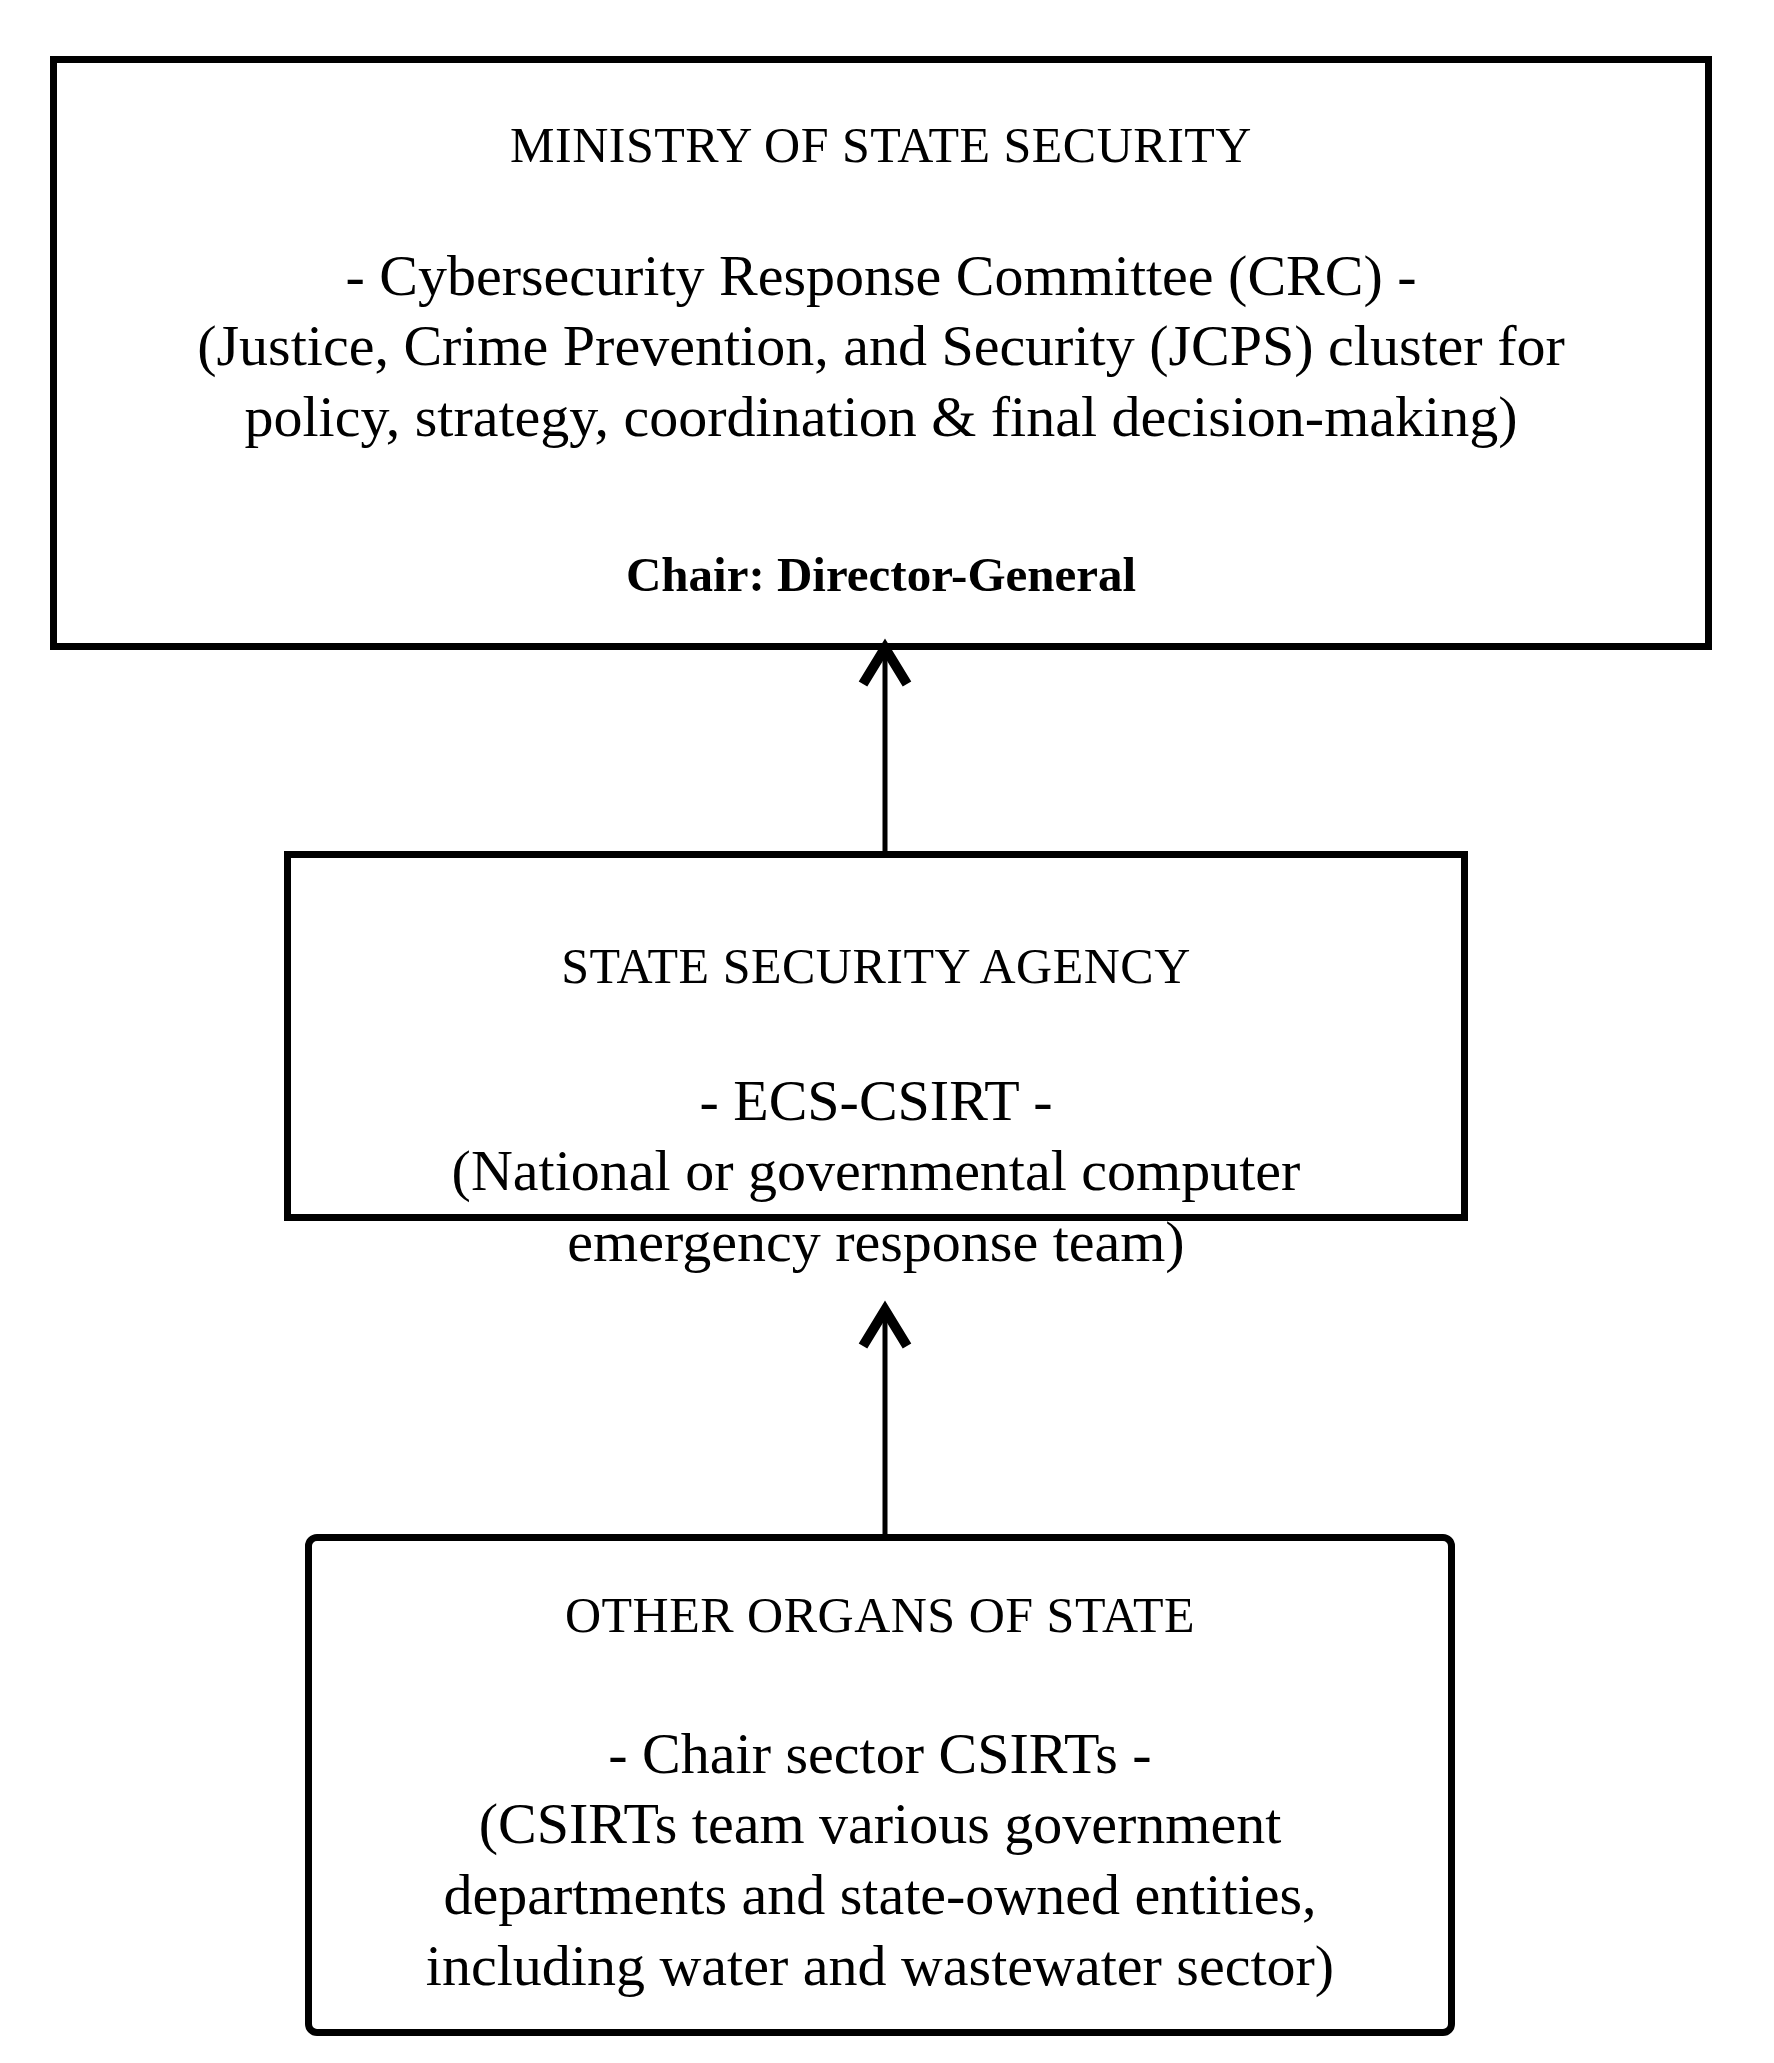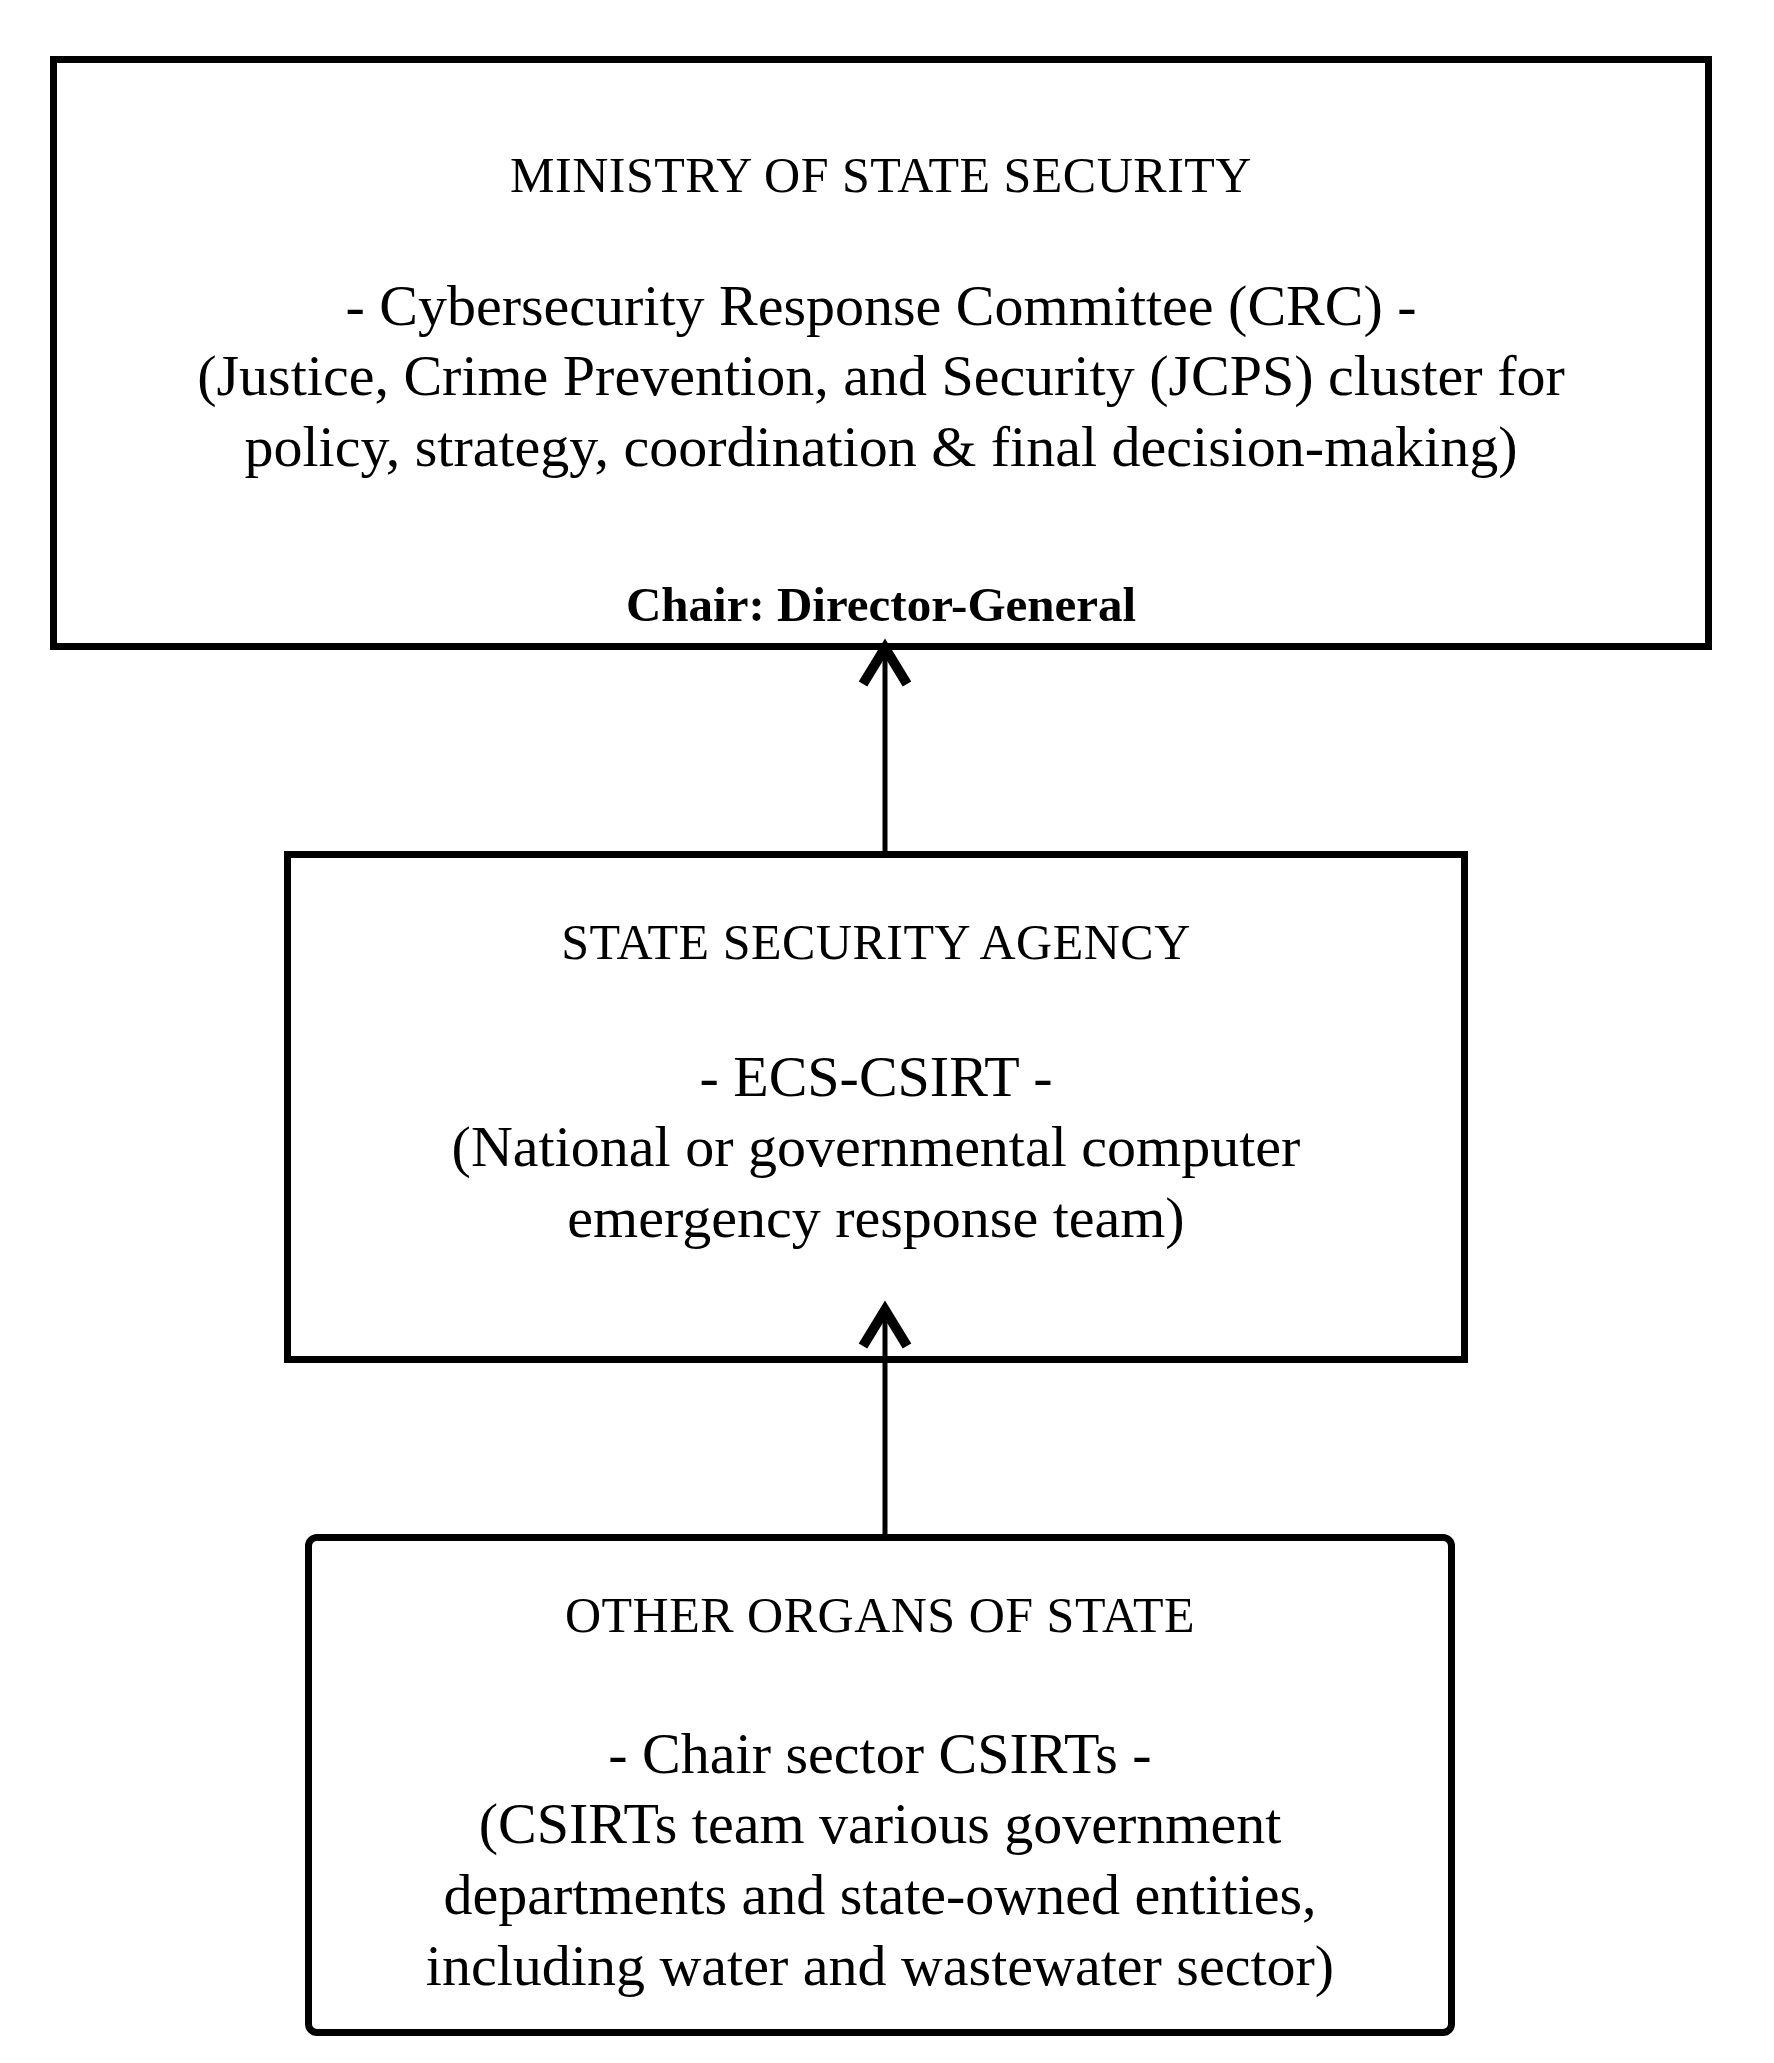--- a/index.html
+++ b/index.html
@@ -53,32 +53,32 @@
     line-height: 1.22;
     white-space: nowrap;
   }
 
   
   #box-ministry {
     left: 50px;
     top: 56px;
     width: 1662px;
     height: 594px;
-    padding-top: 84px;
+    padding-top: 54px;
   }
   #box-ministry .node-body { margin-top: 66px; }
   #box-ministry .node-footer { margin-top: 92px; font-weight: bold; }
 
   
   #box-agency {
     left: 284px;
     top: 851px;
     width: 1184px;
-    height: 512px;
-    padding-top: 56px;
+    height: 370px;
+    padding-top: 80px;
   }
   #box-agency .node-body { margin-top: 70px; }
 
   
   #box-organs {
     left: 305px;
     top: 1534px;
     width: 1150px;
     height: 502px;
     padding-top: 46px;

